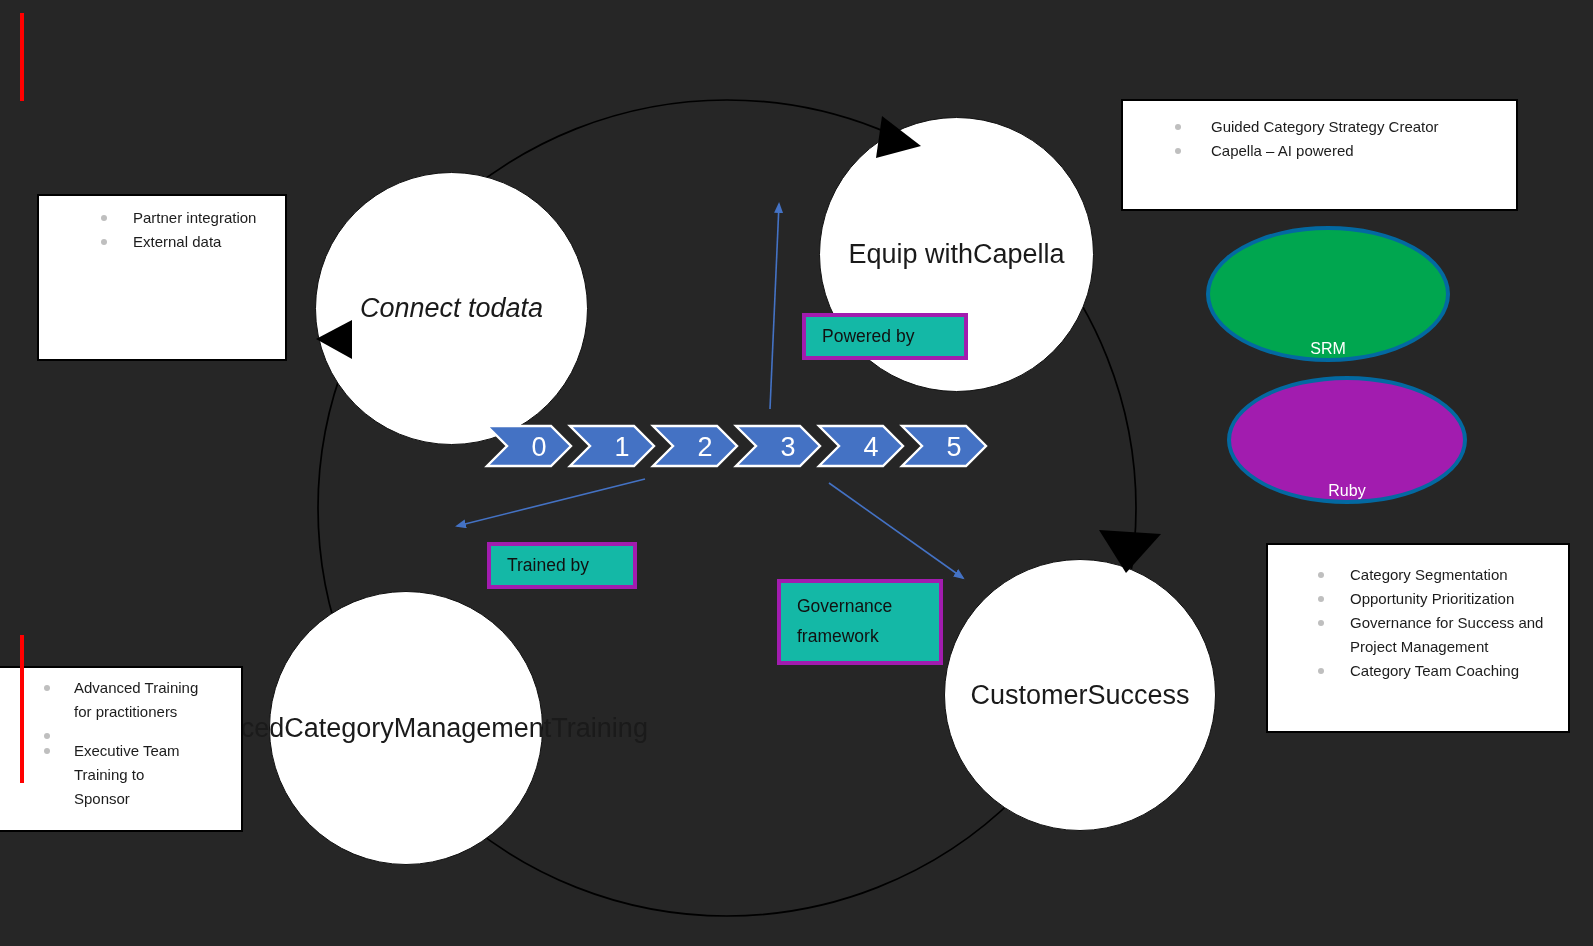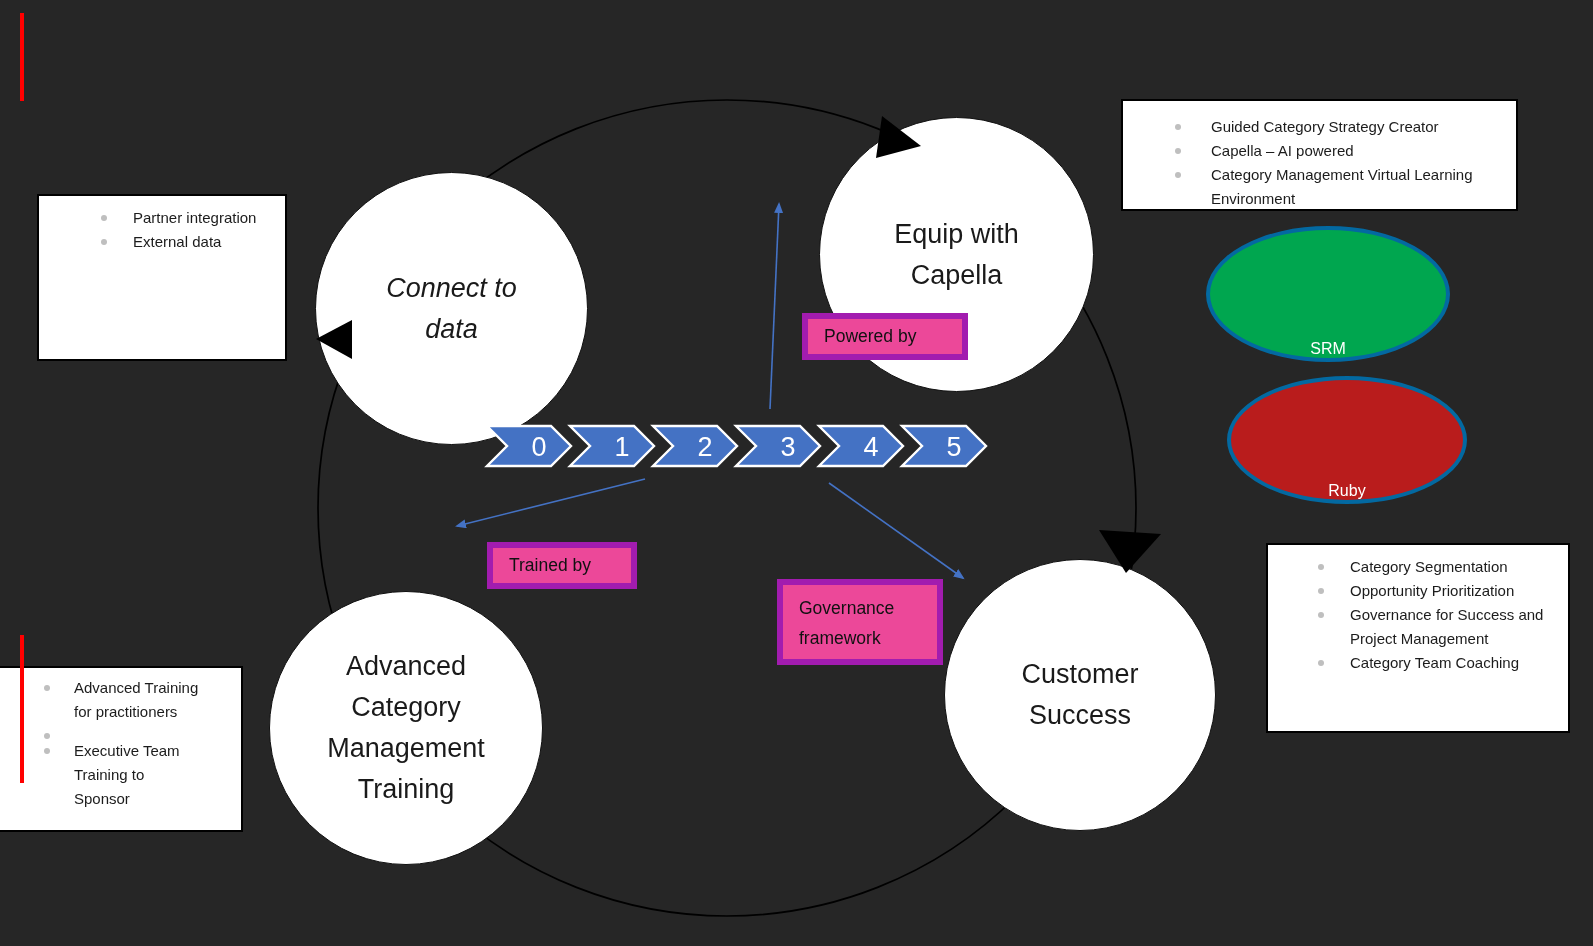--- a/index.html
+++ b/index.html
@@ -16,38 +16,38 @@
   svg.bg { z-index: 1; }
   svg.fg { z-index: 3; pointer-events: none; }
 
   
   .node {
     position: absolute;
     background: #ffffff;
     border: 1.6px solid #111111;
     border-radius: 50%;
     display: flex;
-    flex-direction: column;
+    flex-direction: row;
     align-items: center;
     justify-content: center;
     text-align: center;
     color: #1a1a1a;
     z-index: 2;
   }
   .node .ln { font-size: 27px; line-height: 41px; white-space: nowrap; }
   .n-connect  { left: 315px; top: 172px; width: 273px; height: 273px; font-style: italic; }
   .n-equip    { left: 819px; top: 117px; width: 275px; height: 275px; }
   .n-customer { left: 944px; top: 559px; width: 272px; height: 272px; }
   .n-training { left: 269px; top: 591px; width: 274px; height: 274px; }
 
   
   .labelbox {
     position: absolute;
-    background: #ec4899;
-    border: 6px solid #a21caf;
+    background: #14b8a6;
+    border: 4px solid #a21caf;
     color: #111111;
     font-size: 17.5px;
     display: flex;
     align-items: center;
     padding-left: 16px;
     z-index: 4;
   }
   .lb-powered    { left: 802px; top: 313px; width: 166px; height: 47px; }
   .lb-trained    { left: 487px; top: 542px; width: 150px; height: 47px; }
   .lb-governance { left: 777px; top: 579px; width: 166px; height: 86px;
@@ -59,42 +59,42 @@
     border-radius: 50%;
     border: 4px solid #0369a1;
     display: flex;
     align-items: flex-end;
     justify-content: center;
     color: #ffffff;
     font-size: 16px;
     z-index: 4;
   }
   .ov-srm  { left: 1206px; top: 226px; width: 244px; height: 136px; background: #00A64F; }
-  .ov-ruby { left: 1227px; top: 376px; width: 240px; height: 128px; background: #b91c1c; }
+  .ov-ruby { left: 1227px; top: 376px; width: 240px; height: 128px; background: #a21caf; }
 
   
   .callout {
     position: absolute;
     background: #ffffff;
     border: 2px solid #000000;
     color: #1c1c1c;
     font-size: 15px;
     line-height: 24px;
     z-index: 4;
   }
   .row { display: flex; align-items: flex-start; }
   .dot { flex: none; width: 6px; height: 6px; border-radius: 50%; background: #BFBFBF; margin-top: 9px; }
   .itm { display: block; }
   .c-tl { left: 37px;   top: 194px; width: 250px; height: 167px; padding-top: 10px; }
   .c-tl .row { padding-left: 50px; justify-content: flex-end; }  .c-tl .dot { margin-right: 26px; }  .c-tl .itm { width: 152px; }
   .c-tr { left: 1121px; top: 99px;  width: 397px; height: 112px; padding-top: 14px; }
   .c-tr .row { padding-left: 52px; }  .c-tr .dot { margin-right: 30px; }  .c-tr .itm { width: 300px; }
   .c-bl { left: -4px;   top: 666px; width: 247px; height: 166px; padding-top: 8px; }
   .c-bl .row { padding-left: 46px; }  .c-bl .dot { margin-right: 24px; }  .c-bl .itm { width: 126px; }
-  .c-br { left: 1266px; top: 543px; width: 304px; height: 190px; padding-top: 10px; }
+  .c-br { left: 1266px; top: 543px; width: 304px; height: 190px; padding-top: 18px; }
   .c-br .row { padding-left: 50px; }  .c-br .dot { margin-right: 26px; }  .c-br .itm { width: 208px; }
 
   
   .redline { position: absolute; left: 20px; width: 4px; background: #FF0000; z-index: 6; }
   .r1 { top: 13px;  height: 88px; }
   .r2 { top: 635px; height: 148px; }
 
   .chev-num { font-size: 27px; fill: #ffffff; text-anchor: middle; }
 </style>
 </head>
@@ -186,24 +186,20 @@
 
   <div class="callout c-tr">
     <div class="row">
         <span class="dot"></span>
         <span class="itm">Guided Category Strategy Creator</span>
       </div>
     <div class="row">
         <span class="dot"></span>
         <span class="itm">Capella – AI powered</span>
       </div>
-    <div class="row">
-        <span class="dot"></span>
-        <span class="itm">Category Management Virtual Learning Environment</span>
-      </div>
   </div>
 
   <div class="callout c-bl">
     <div class="row">
         <span class="dot"></span>
         <span class="itm">Advanced Training for practitioners</span>
       </div>
     <div class="row">
         <span class="dot"></span>
       </div>

